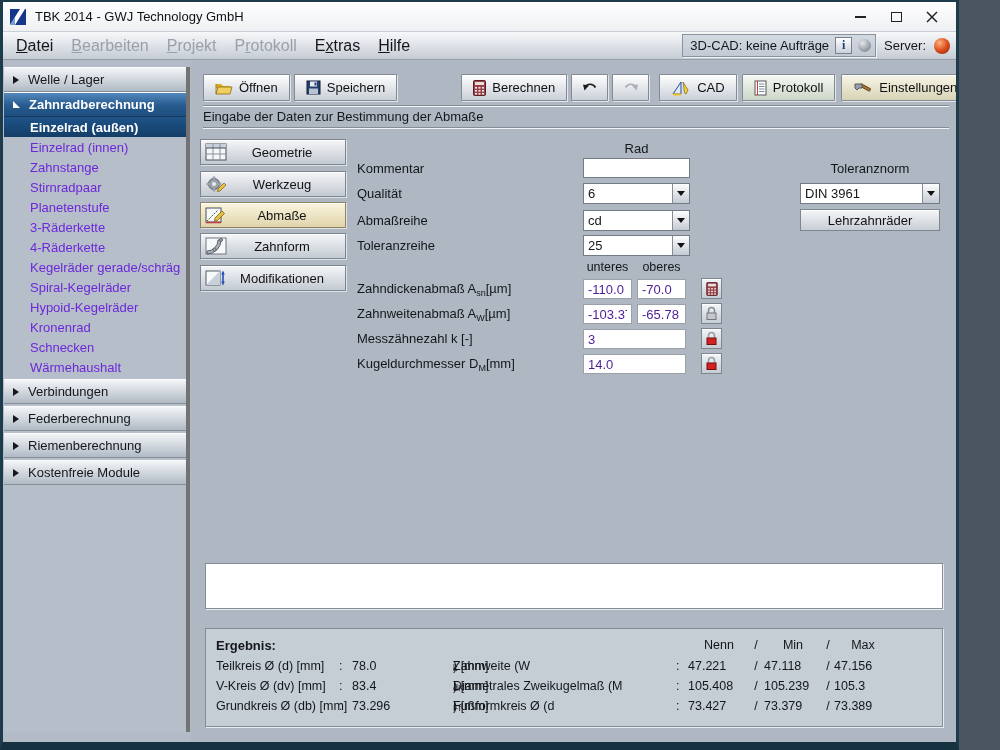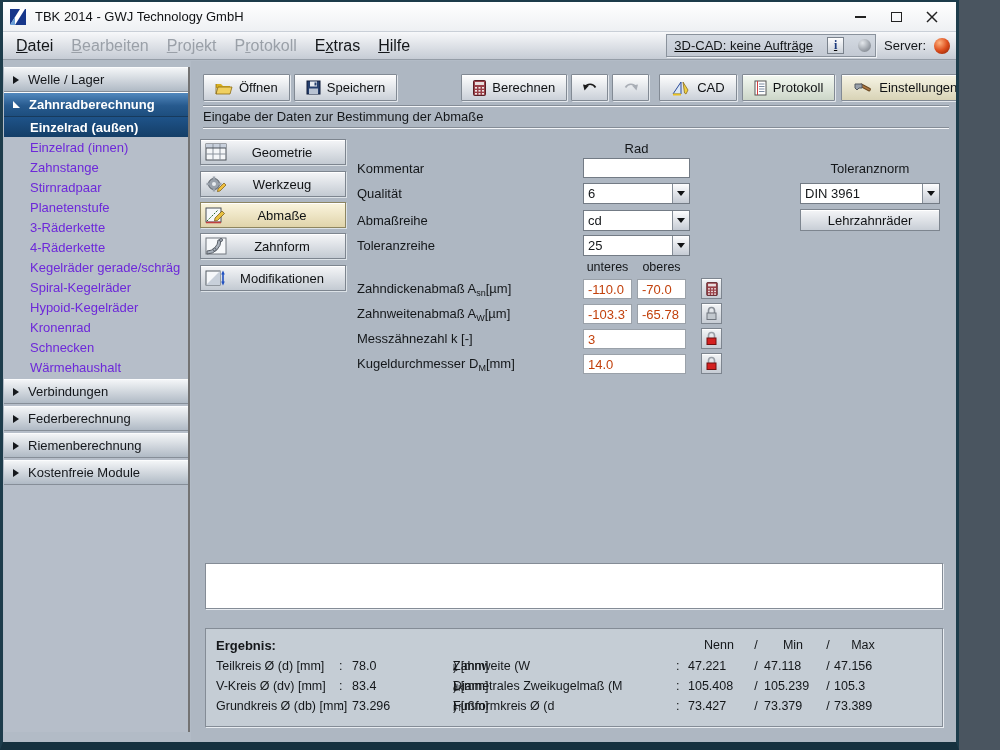--- a/index.html
+++ b/index.html
@@ -12,31 +12,31 @@
   .applogo{width:18px;height:18px;display:inline-flex;}
   .wc{width:36px;height:24px;display:flex;align-items:center;justify-content:center;cursor:default;}
   .wc-min i{display:block;width:11px;height:2px;background:#222;}
   .wc-max i{display:block;width:11px;height:10px;border:1.6px solid #222;}
   
   #menubar{height:28px;background:linear-gradient(#f7f8fa,#c6ccd5);border-bottom:1px solid #959da7;display:flex;align-items:center;padding-left:4px;}
   .menu-item{font-size:16px;color:#14171a;padding:4px 9px;}
   .menu-item.disabled{color:#9aa0a8;}
   .mn{text-decoration:underline;}
   #menubar-right{margin-left:auto;display:flex;align-items:center;padding-right:6px;gap:8px;}
-  .cadbox{display:flex;align-items:center;height:23px;border:1px solid #8a929c;background:linear-gradient(#d4dae2,#c3c9d3);box-shadow:1px 1px 0 #eef1f5;padding:0 4px 0 7px;gap:14px;text-decoration:underline;}
+  .cadbox{display:flex;align-items:center;height:23px;border:1px solid #8a929c;background:linear-gradient(#d4dae2,#c3c9d3);box-shadow:1px 1px 0 #eef1f5;padding:0 4px 0 7px;gap:6px;}
   .cadbox .txt{font-size:13px;color:#14171a;}
   .info-btn{width:17px;height:17px;border:1px solid #7a828c;background:linear-gradient(#fdfdfe,#ccd2da);font-family:"Liberation Serif",serif;font-weight:bold;font-size:12px;color:#1d3a7c;display:flex;align-items:center;justify-content:center;}
   .dot{width:13px;height:13px;border-radius:50%;}
   .dot-gray{background:radial-gradient(circle at 35% 30%,#e4e8ec,#9aa0a8 60%,#747a82);}
   .dot-red{background:radial-gradient(circle at 35% 30%,#ffb27e,#de4f1e 50%,#841a00);width:16px;height:16px;}
   .server-lbl{font-size:13px;color:#14171a;}
   
   #main{position:absolute;top:59px;left:0;right:0;bottom:0;}
   
-  #sidebar{position:absolute;left:1px;top:6px;width:186px;bottom:10px;background:#b6bec9;border-right:2px solid #737373;box-shadow:inset 0 1px 0 #dfe4ea;}
+  #sidebar{position:absolute;left:1px;top:6px;width:186px;bottom:10px;background:#b6bec9;border-right:4px solid #737373;box-shadow:inset 0 1px 0 #dfe4ea;}
   .sb-h{height:25px;border-top:1px solid #fbfcfd;border-bottom:1px solid #868e98;background:linear-gradient(#f3f5f7,#b0bac5);display:flex;align-items:center;padding-left:9px;gap:9px;font-size:13px;color:#14171b;}
   .sb-h.blue{background:linear-gradient(#5389be,#275a8e 55%,#1d4e7e);color:#fff;font-weight:bold;border-bottom:1px solid #173a5c;}
   .tri-r{width:0;height:0;border-left:6px solid #15181c;border-top:4px solid transparent;border-bottom:4px solid transparent;}
   .tri-e{width:0;height:0;border-bottom:7px solid #fff;border-right:7px solid transparent;}
   .sb-item{height:20px;display:flex;align-items:center;padding-left:26px;font-size:13px;color:#6d28d9;white-space:nowrap;}
   .sb-item.selected{background:linear-gradient(#1e5389,#143e67);color:#fff;font-weight:bold;}
   
   #content{position:absolute;left:188px;top:0;right:0;bottom:0;background:#aeb7c2;}
   
   #toolbar{position:absolute;top:13px;left:12px;display:flex;align-items:center;}
@@ -49,21 +49,21 @@
   #section-title{position:absolute;top:48px;left:12px;font-size:13px;color:#14171a;}
   
   .navbtn{position:absolute;left:9px;width:146px;height:26px;border:1px solid #7d858f;background:linear-gradient(#f5f6f8,#c3cad2);box-shadow:inset 0 1px 0 #fff,1px 1px 0 rgba(240,243,246,.7);display:flex;align-items:center;font-size:13px;color:#101214;}
   .navbtn .nicon{width:26px;display:flex;justify-content:center;margin-left:2px;}
   .navbtn .lbl{flex:1;text-align:center;padding-right:10px;}
   .navbtn.active{background:linear-gradient(#fbf5de,#e0d4ab);border-color:#8d8560;}
   .flabel{position:absolute;left:166px;font-size:13px;color:#14171a;height:21px;display:flex;align-items:center;white-space:nowrap;}
   .sub{font-size:9px;position:relative;top:4px;}
   .colhdr{position:absolute;font-size:13px;color:#14171a;text-align:center;}
   .tinput{position:absolute;height:20px;border:1px solid #737b85;background:#fff;font-family:"Liberation Sans",sans-serif;font-size:13px;color:#14171a;padding:0 4px;}
-  .tinput.dis{color:#c2410c;border-color:#9aa1a9;}
+  .tinput.dis{color:#4c1d95;border-color:#9aa1a9;}
   .combo{position:absolute;height:21px;display:flex;background:#fff;border:1px solid #737b85;}
   .combo .val{flex:1;font-size:13px;color:#14171a;padding:2px 4px;white-space:nowrap;overflow:hidden;}
   .combo .btn{width:17px;background:linear-gradient(#fdfdfe,#c5cbd4);border-left:1px solid #848c96;display:flex;align-items:center;justify-content:center;}
   .arr-d{width:0;height:0;border-left:4px solid transparent;border-right:4px solid transparent;border-top:5px solid #101214;}
   .iconbtn{position:absolute;left:510px;width:21px;height:21px;border:1px solid #7d858f;background:linear-gradient(#f3f5f7,#c6ccd4);box-shadow:inset 0 1px 0 #fff;display:flex;align-items:center;justify-content:center;}
   .pbtn{position:absolute;height:22px;border:1px solid #7d858f;background:linear-gradient(#f5f6f8,#c8ced6);box-shadow:inset 0 1px 0 #fff;font-size:13px;color:#101214;display:flex;align-items:center;justify-content:center;}
   
   #msgbox{position:absolute;top:502px;left:14px;width:738px;height:46px;background:#fff;border:1px solid #848c96;box-shadow:1px 1px 0 #e8ecf1;}
   #results{position:absolute;top:567px;left:14px;width:738px;height:99px;background:#c5cdd5;border:1px solid #848c96;box-shadow:1px 1px 0 #e8ecf1;font-size:12.5px;color:#14171a;}
   #results .rtitle{position:absolute;top:9px;left:10px;font-weight:bold;font-size:13px;}

